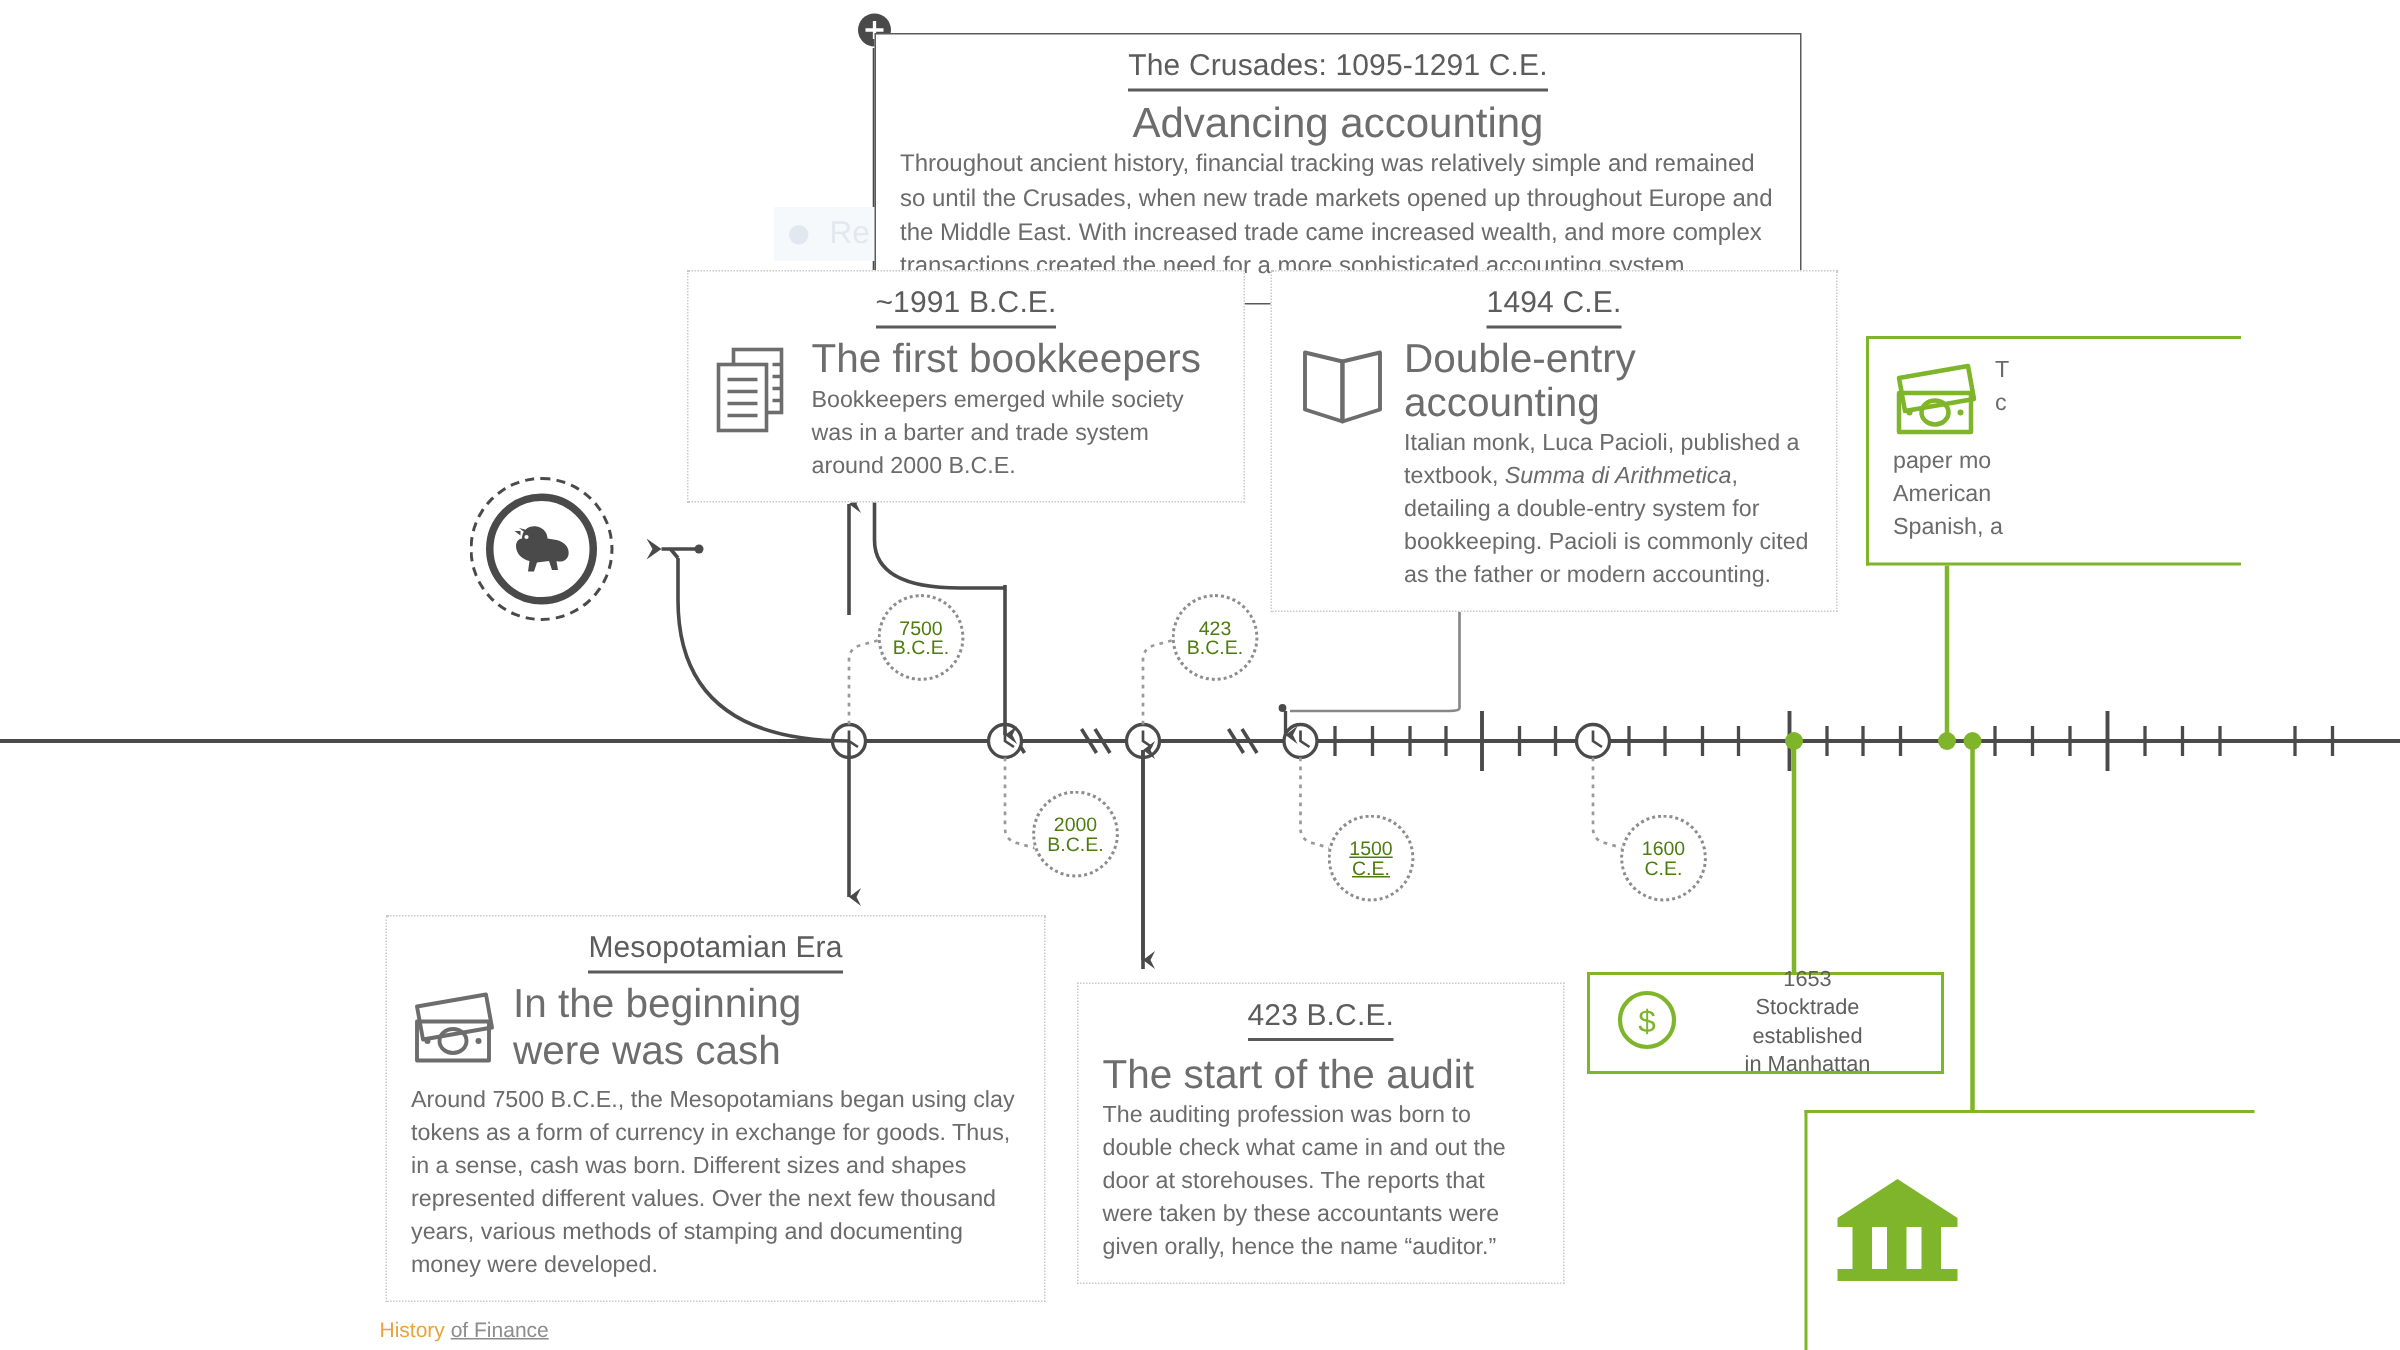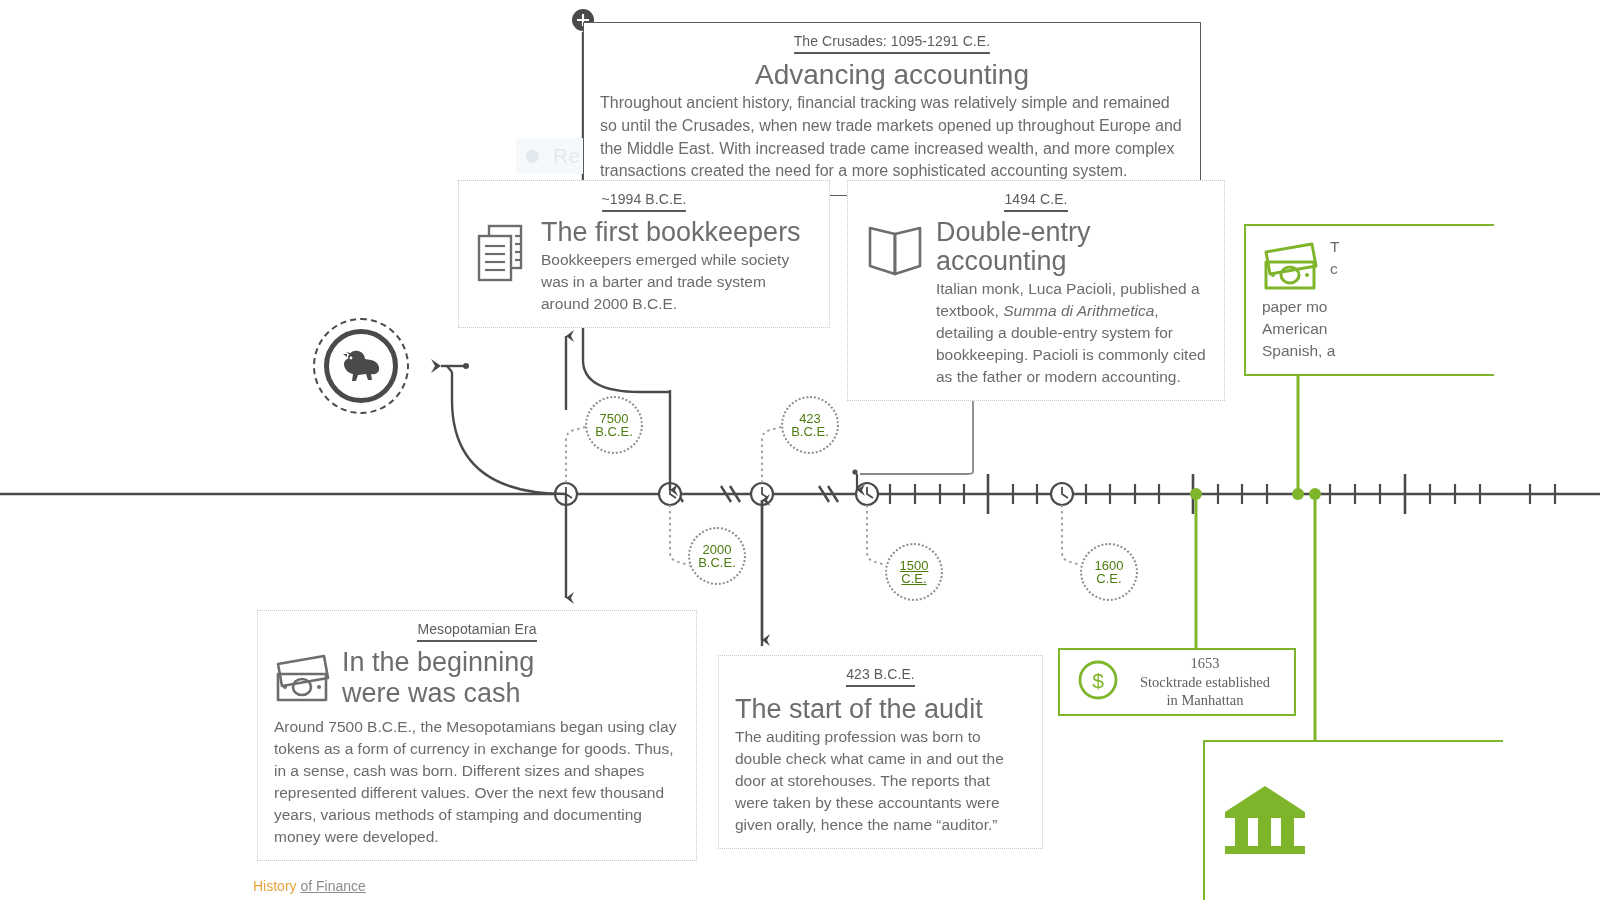--- a/index.html
+++ b/index.html
@@ -27,21 +27,21 @@
     position: absolute;
     background: #ffffff;
     padding: 10px 16px 12px 16px;
   }
   .card.dotted { border: 1px dotted #c9c9c9; }
   .card.solid  { border: 1.6px solid #5a5a5a; }
   .card.green  { border: 2px solid #7fb52b; }
 
   .eyebrow {
     text-align: left;
-    font-size: 14px;
+    font-size: 20px;
     color: #5c5c5c;
     letter-spacing: .1px;
     padding-bottom: 3px;
     margin: 0 auto 6px auto;
     width: fit-content;
     border-bottom: 2.5px solid #5a5a5a;
   }
 
   .ttl {
     font-size: 27px;
@@ -79,21 +79,21 @@
   
   .greencard {
     position: absolute;
     border: 2px solid #7fb52b;
     background: #fff;
     display: flex; align-items: center; gap: 12px;
     padding: 10px 16px;
   }
   .greencard .gtxt {
     font-size: 14.5px; color: #5f5f5f; line-height: 1.3;
-    text-align: center; flex: 1; font-family: Liberation Serif, serif;
+    text-align: center; flex: 1;
   }
   .greencard .gyear { display: block; }
 
   
   .dino {
     position: absolute;
     width: 96px; height: 96px;
     border-radius: 50%;
     border: 2.5px dashed #4a4a4a;
     display: flex; align-items: center; justify-content: center;
@@ -252,21 +252,21 @@
     <span>Re</span>
   </div>
 
   <div class="card solid" style="left:583px; top:22px; width:618px;">
     <div class="eyebrow">The Crusades: 1095-1291 C.E.</div>
     <div class="ttl" style="text-align:center; font-size:28px;">Advancing accounting</div>
     <p class="body" style="text-align:left; font-size:16px;">Throughout ancient history, financial tracking was relatively simple and remained so until the Crusades, when new trade markets opened up throughout Europe and the Middle East. With increased trade came increased wealth, and more complex transactions created the need for a more sophisticated accounting system.</p>
   </div>
 
   <div class="card dotted" style="left:458px; top:180px; width:372px;">
-    <div class="eyebrow">~1994 B.C.E.</div>
+    <div class="eyebrow">~1991 B.C.E.</div>
     <div class="row">
       <div class="iconbox">
         <svg width="56" height="62" viewBox="0 0 56 62">
           <g stroke="#6d6d6d" stroke-width="2.4" fill="#fff">
             <rect x="14" y="4" width="32" height="42"></rect>
             <rect x="4" y="14" width="32" height="44"></rect>
           </g>
           <g stroke="#6d6d6d" stroke-width="2.2">
             <line x1="10" y1="24" x2="30" y2="24"></line>
             <line x1="10" y1="32" x2="30" y2="32"></line>

